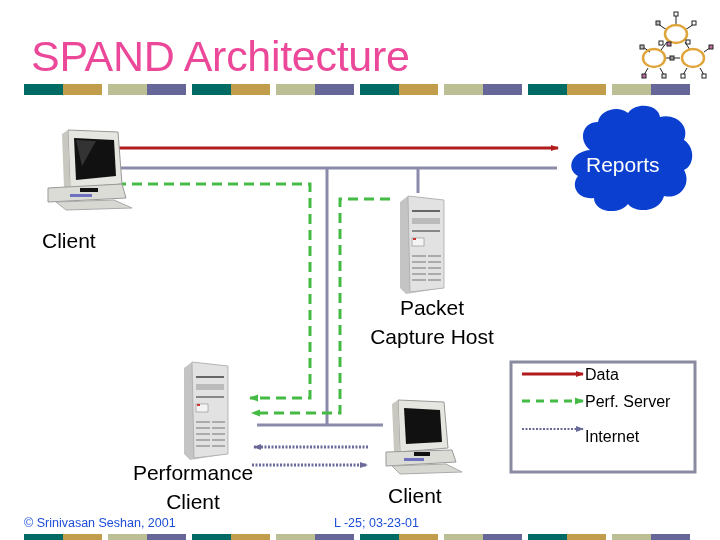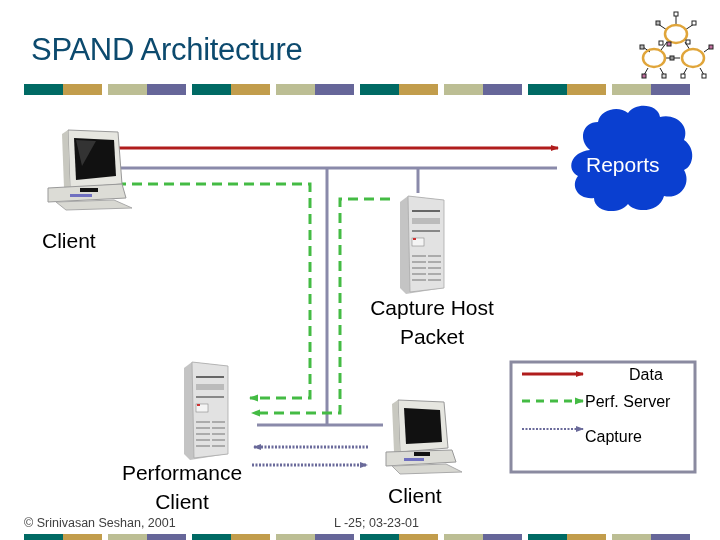--- a/index.html
+++ b/index.html
@@ -1,22 +1,22 @@
 <!DOCTYPE html>
 <html><head>
 <meta charset="utf-8">
 <style>
   html, body { margin: 0; padding: 0; background: #ffffff; }
   body { width: 720px; height: 540px; position: relative; overflow: hidden; font-family: "Liberation Sans", sans-serif; }
   .abs { position: absolute; }
-  .title { left: 31px; top: 32px; font-size: 31px; color: #0c4a6e; letter-spacing: -0.3px; }
+  .title { left: 31px; top: 32px; font-size: 43px; color: #ec4899; letter-spacing: -0.3px; }
   .bar { position: absolute; height: 11px; display: flex; }
   .bar span { display: block; height: 100%; }
   .label { position: absolute; color: #000; font-size: 21px; text-align: center; line-height: 29px; white-space: nowrap; }
-  .footer { position: absolute; font-size: 12.5px; color: #404040; }
+  .footer { position: absolute; font-size: 12.5px; color: #1d4ed8; }
   .legend-text { position: absolute; font-size: 16px; color: #000; line-height: 20px; }
   svg { position: absolute; left: 0; top: 0; }
 </style>
 </head>
 <body>
 
 <div class="abs title">SPAND Architecture</div>
 
 <svg width="720" height="540">
   <defs>
@@ -210,30 +210,30 @@
   <span style="width:39px;background:#006a64"></span>
     <span style="width:39px;background:#c29d4c"></span>
     <span style="width:6px"></span>
   <span style="width:39px;background:#bcbe94"></span>
     <span style="width:39px;background:#666699"></span>
 </div>
 
 <div class="label" style="left:42px; top:226px; text-align:left;">Client</div>
 <div class="label" style="left:586px; top:150px; color:#ffffff; text-align:left;">Reports</div>
 <div class="label" style="left:352px; top:293px; width:160px;">
+  <div>Packet</div>
   <div>Capture Host</div>
-  <div>Packet</div>
-</div>
-<div class="label" style="left:102px; top:458px; width:160px;">
+</div>
+<div class="label" style="left:113px; top:458px; width:160px;">
   <div>Performance</div>
   <div>Client</div>
 </div>
 <div class="label" style="left:388px; top:481px; text-align:left;">Client</div>
 
-<div class="legend-text" style="left:585px; top:365px;margin-left:44px;">Data</div>
+<div class="legend-text" style="left:585px; top:365px;">Data</div>
 <div class="legend-text" style="left:585px; top:392px;">Perf. Server</div>
 <div class="legend-text" style="left:585px; top:427px;">
-  <div>Capture</div>
+  <div>Internet</div>
 </div>
 
 <div class="footer" style="left:24px; top:516px;">© Srinivasan Seshan, 2001</div>
 <div class="footer" style="left:334px; top:516px;">L -25; 03-23-01</div>
 <div class="footer" style="left:694px; top:544px;text-align:right;">22</div>
 
 </body></html>

